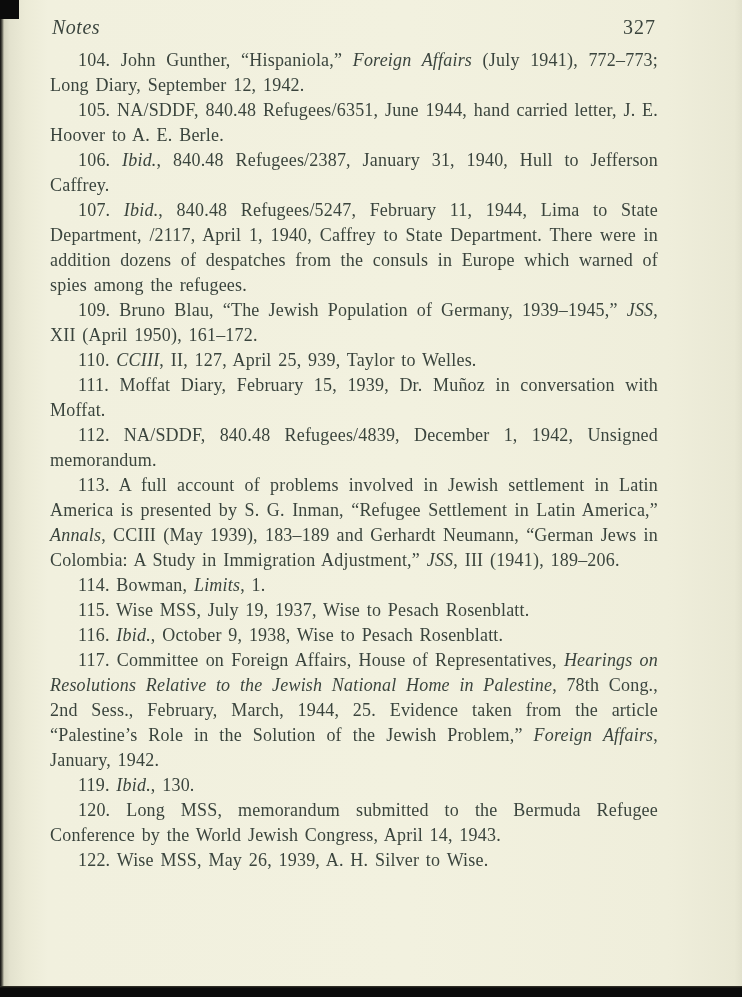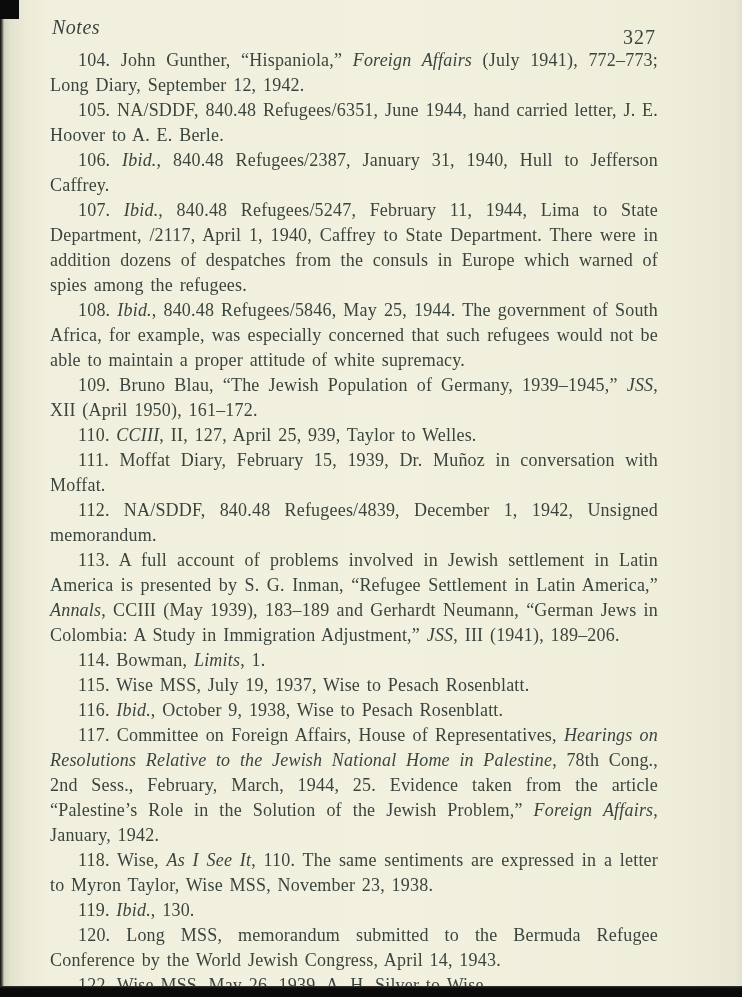--- a/index.html
+++ b/index.html
@@ -24,31 +24,30 @@
       #f1f0de;
     color: #3a443d;
   }
   .running-head {
     position: absolute;
     top: 16px;
     left: 52px;
     right: 86px;
     display: flex;
     justify-content: space-between;
-    align-items: flex-start;
+    align-items: center;
     font-size: 20px;
   }
   .head-title {
     font-style: italic;
     letter-spacing: 0.5px;
   }
   .head-page {
     font-style: normal;
     letter-spacing: 1px;
-    margin-top: 10px;
   }
   .notes {
     position: absolute;
     top: 48px;
     left: 50px;
     width: 608px;
   }
   .note {
     margin: 0;
     font-size: 18px;
@@ -89,31 +88,29 @@
   <div class="running-head">
     <span class="head-title">Notes</span>
     <span class="head-page">327</span>
   </div>
 
   <div class="notes">
       <p class="note"><span>104. John Gunther, “Hispaniola,” </span><span class="italic">Foreign Affairs</span><span> (July 1941), 772–773; Long Diary, September 12, 1942.</span></p>
       <p class="note"><span>105. NA/SDDF, 840.48 Refugees/6351, June 1944, hand carried letter, J. E. Hoover to A. E. Berle.</span></p>
       <p class="note"><span>106. </span><span class="italic">Ibid.</span><span>, 840.48 Refugees/2387, January 31, 1940, Hull to Jefferson Caffrey.</span></p>
       <p class="note"><span>107. </span><span class="italic">Ibid.</span><span>, 840.48 Refugees/5247, February 11, 1944, Lima to State Department, /2117, April 1, 1940, Caffrey to State Department. There were in addition dozens of despatches from the consuls in Europe which warned of spies among the refugees.</span></p>
-      <p class="note"><span>108. </span><span class="italic">Ibid.</span><span>, 840.48 Refugees/5846, May 25, 1944. The government of South Africa, for example, was especially concerned that such refugees would not be able to maintain a proper attitude of white supremacy.</span></p>
       <p class="note"><span>109. Bruno Blau, “The Jewish Population of Germany, 1939–1945,” </span><span class="italic">JSS</span><span>, XII (April 1950), 161–172.</span></p>
       <p class="note"><span>110. </span><span class="italic">CCIII</span><span>, II, 127, April 25, 939, Taylor to Welles.</span></p>
       <p class="note"><span>111. Moffat Diary, February 15, 1939, Dr. Muñoz in conversation with Moffat.</span></p>
       <p class="note"><span>112. NA/SDDF, 840.48 Refugees/4839, December 1, 1942, Unsigned memorandum.</span></p>
       <p class="note"><span>113. A full account of problems involved in Jewish settlement in Latin America is presented by S. G. Inman, “Refugee Settlement in Latin America,” </span><span class="italic">Annals</span><span>, CCIII (May 1939), 183–189 and Gerhardt Neumann, “German Jews in Colombia: A Study in Immigration Adjustment,” </span><span class="italic">JSS</span><span>, III (1941), 189–206.</span></p>
       <p class="note"><span>114. Bowman, </span><span class="italic">Limits</span><span>, 1.</span></p>
       <p class="note"><span>115. Wise MSS, July 19, 1937, Wise to Pesach Rosenblatt.</span></p>
       <p class="note"><span>116. </span><span class="italic">Ibid.</span><span>, October 9, 1938, Wise to Pesach Rosenblatt.</span></p>
       <p class="note"><span>117. Committee on Foreign Affairs, House of Representatives, </span><span class="italic">Hearings on Resolutions Relative to the Jewish National Home in Palestine</span><span>, 78th Cong., 2nd Sess., February, March, 1944, 25. Evidence taken from the article “Palestine’s Role in the Solution of the Jewish Problem,” </span><span class="italic">Foreign Affairs</span><span>, January, 1942.</span></p>
-      <p class="note"><span>118. Wise, </span><span class="italic">As I See It</span><span>, 110. The same sentiments are expressed in a letter to Myron Taylor, Wise MSS, November 23, 1938.</span></p>
       <p class="note"><span>119. </span><span class="italic">Ibid.</span><span>, 130.</span></p>
       <p class="note"><span>120. Long MSS, memorandum submitted to the Bermuda Refugee Conference by the World Jewish Congress, April 14, 1943.</span></p>
       <p class="note"><span>122. Wise MSS, May 26, 1939, A. H. Silver to Wise.</span></p>
     </div>
 
   <div class="scan-left"></div>
   <div class="scan-corner"></div>
   <div class="scan-bottom"></div>
 
 </div>

